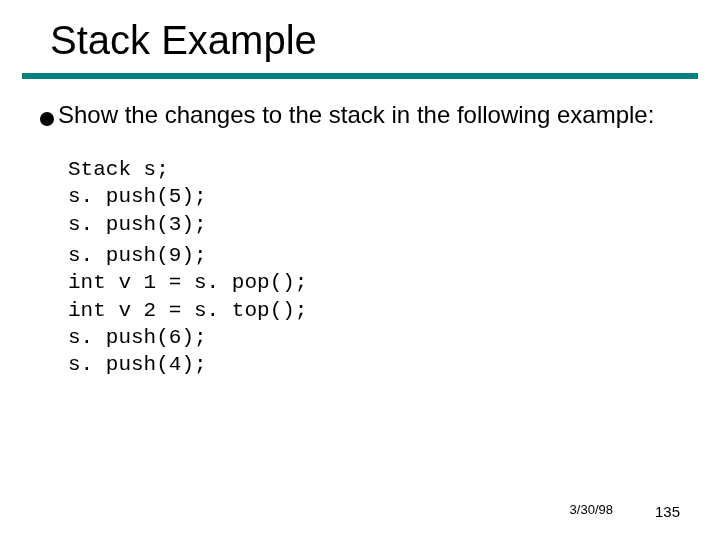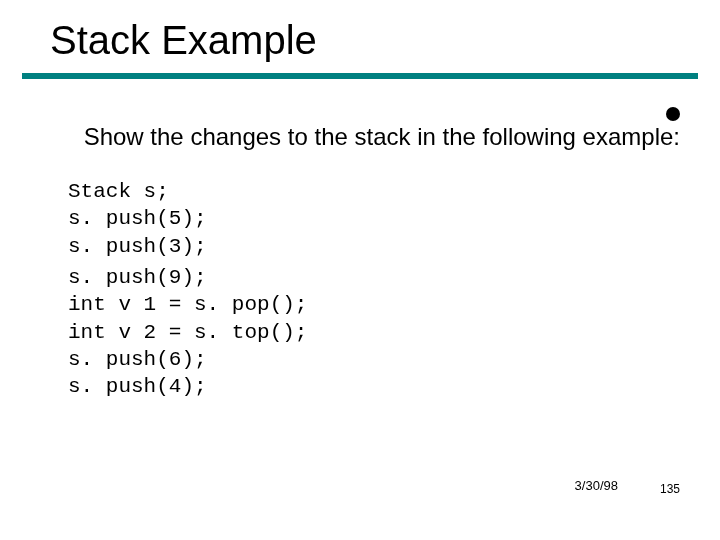--- a/index.html
+++ b/index.html
@@ -31,22 +31,21 @@
   .underline {
     height: 6px;
     background: #008080;
     margin: 4px 22px 0 22px;
   }
   .body {
     padding: 20px 40px 0 40px;
   }
   .bullet-row {
     display: flex;
-    align-items: flex-end;
-    flex-direction: column;
+    align-items: center;
   }
   .bullet {
     width: 14px;
     height: 14px;
     border-radius: 50%;
     background: #000;
     flex-shrink: 0;
     margin-top: 8px;
   }
   .bullet-text {
@@ -62,33 +61,33 @@
     line-height: 1.3;
     white-space: pre;
     padding-left: 28px;
     margin-top: 26px;
   }
   .code-block.second {
     margin-top: 4px;
   }
   .footer {
     position: absolute;
-    bottom: 44px;
+    bottom: 20px;
     right: 40px;
     display: flex;
     align-items: flex-end;
   }
   .date {
     font-size: 13px;
     color: #000;
     margin-right: 42px;
     margin-bottom: 3px;
   }
   .pagenum {
-    font-size: 12px;
+    font-size: 15px;
     color: #000;
   }
 </style>
 </head>
 <body>
 
 <div class="slide">
   <div class="title-wrap">
     <div class="title">Stack Example</div>
   </div>

